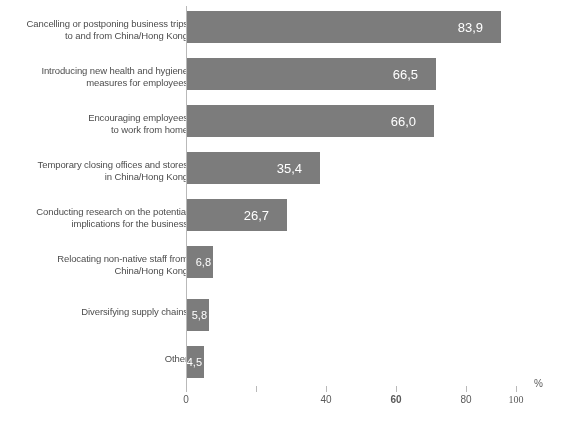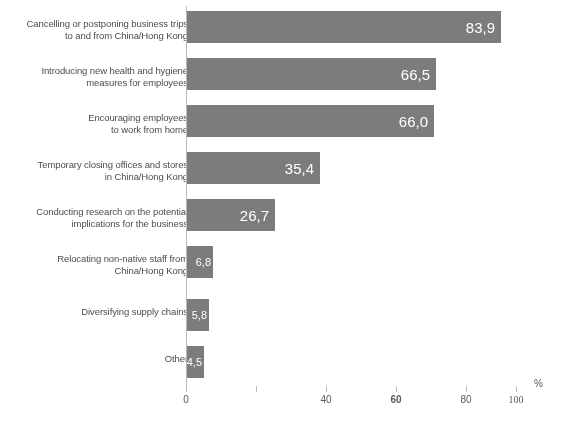--- a/index.html
+++ b/index.html
@@ -47,24 +47,24 @@
   
   .bar {
     position: absolute;
     left: 187px;
     height: 32px;
     background: #7c7c7c;
     box-sizing: border-box;
   }
   .bar-value {
     position: absolute;
-    right: 6px;
+    right: 18px;
     top: 50%;
     transform: translateY(-50%);
-    font-size: 15px;
+    font-size: 13px;
     color: #ffffff;
     white-space: nowrap;
   }
   .bar-value.tiny {
     font-size: 11px;
     right: 2px;
   }
 
   
   .axis-line {
@@ -124,21 +124,21 @@
     </div>
     <div class="bar" style="top:58px;  width:249px;">
       <span class="bar-value">66,5</span>
     </div>
     <div class="bar" style="top:105px; width:247px;padding-left:12px;">
       <span class="bar-value">66,0</span>
     </div>
     <div class="bar" style="top:152px; width:133px;text-align:right;">
       <span class="bar-value">35,4</span>
     </div>
-    <div class="bar" style="top:199px; width:88px;">
+    <div class="bar" style="top:199px; width:100px;">
       <span class="bar-value">26,7</span>
     </div>
     <div class="bar" style="top:246px; width:26px;">
       <span class="bar-value tiny">6,8</span>
     </div>
     <div class="bar" style="top:299px; width:22px;">
       <span class="bar-value tiny">5,8</span>
     </div>
     <div class="bar" style="top:346px; width:17px;">
       <span class="bar-value tiny">4,5</span>

